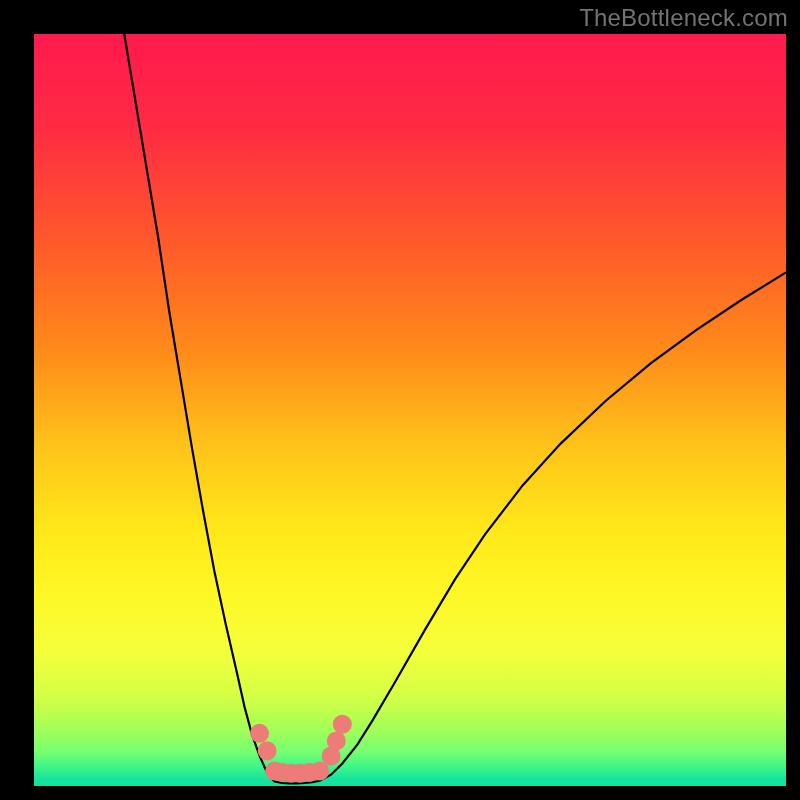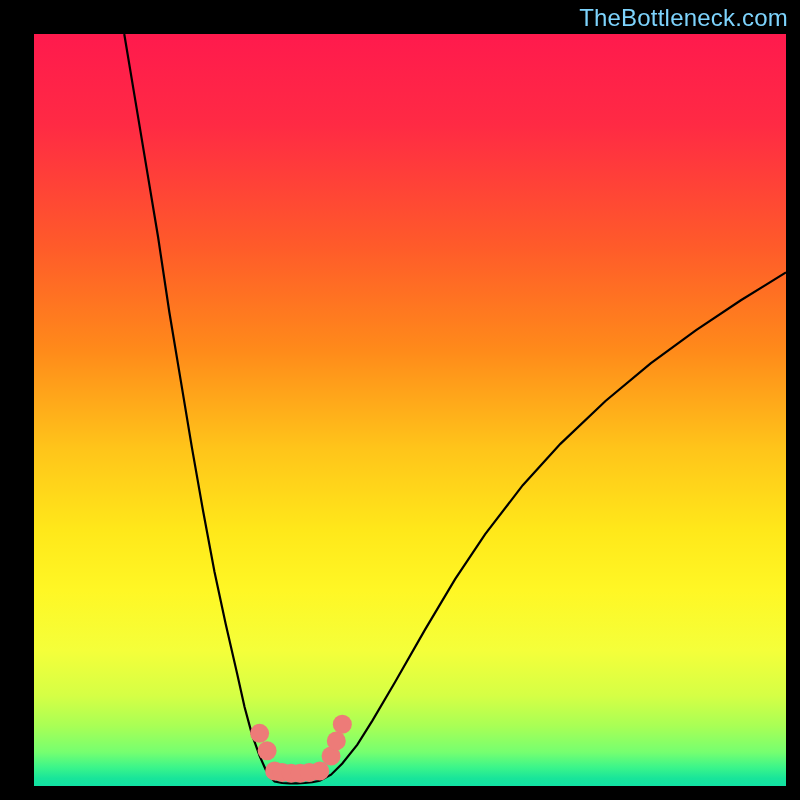--- a/index.html
+++ b/index.html
@@ -14,21 +14,21 @@
   .wrap {
     position: relative;
     width: 800px;
     height: 800px;
     background: #000;
   }
   .attribution {
     position: absolute;
     top: 4px;
     right: 12px;
-    color: #7dd3fc;
+    color: #737373;
     font-size: 24px;
     font-weight: 500;
     letter-spacing: 0.2px;
   }
   svg {
     position: absolute;
     left: 0;
     top: 0;
   }
 </style>

